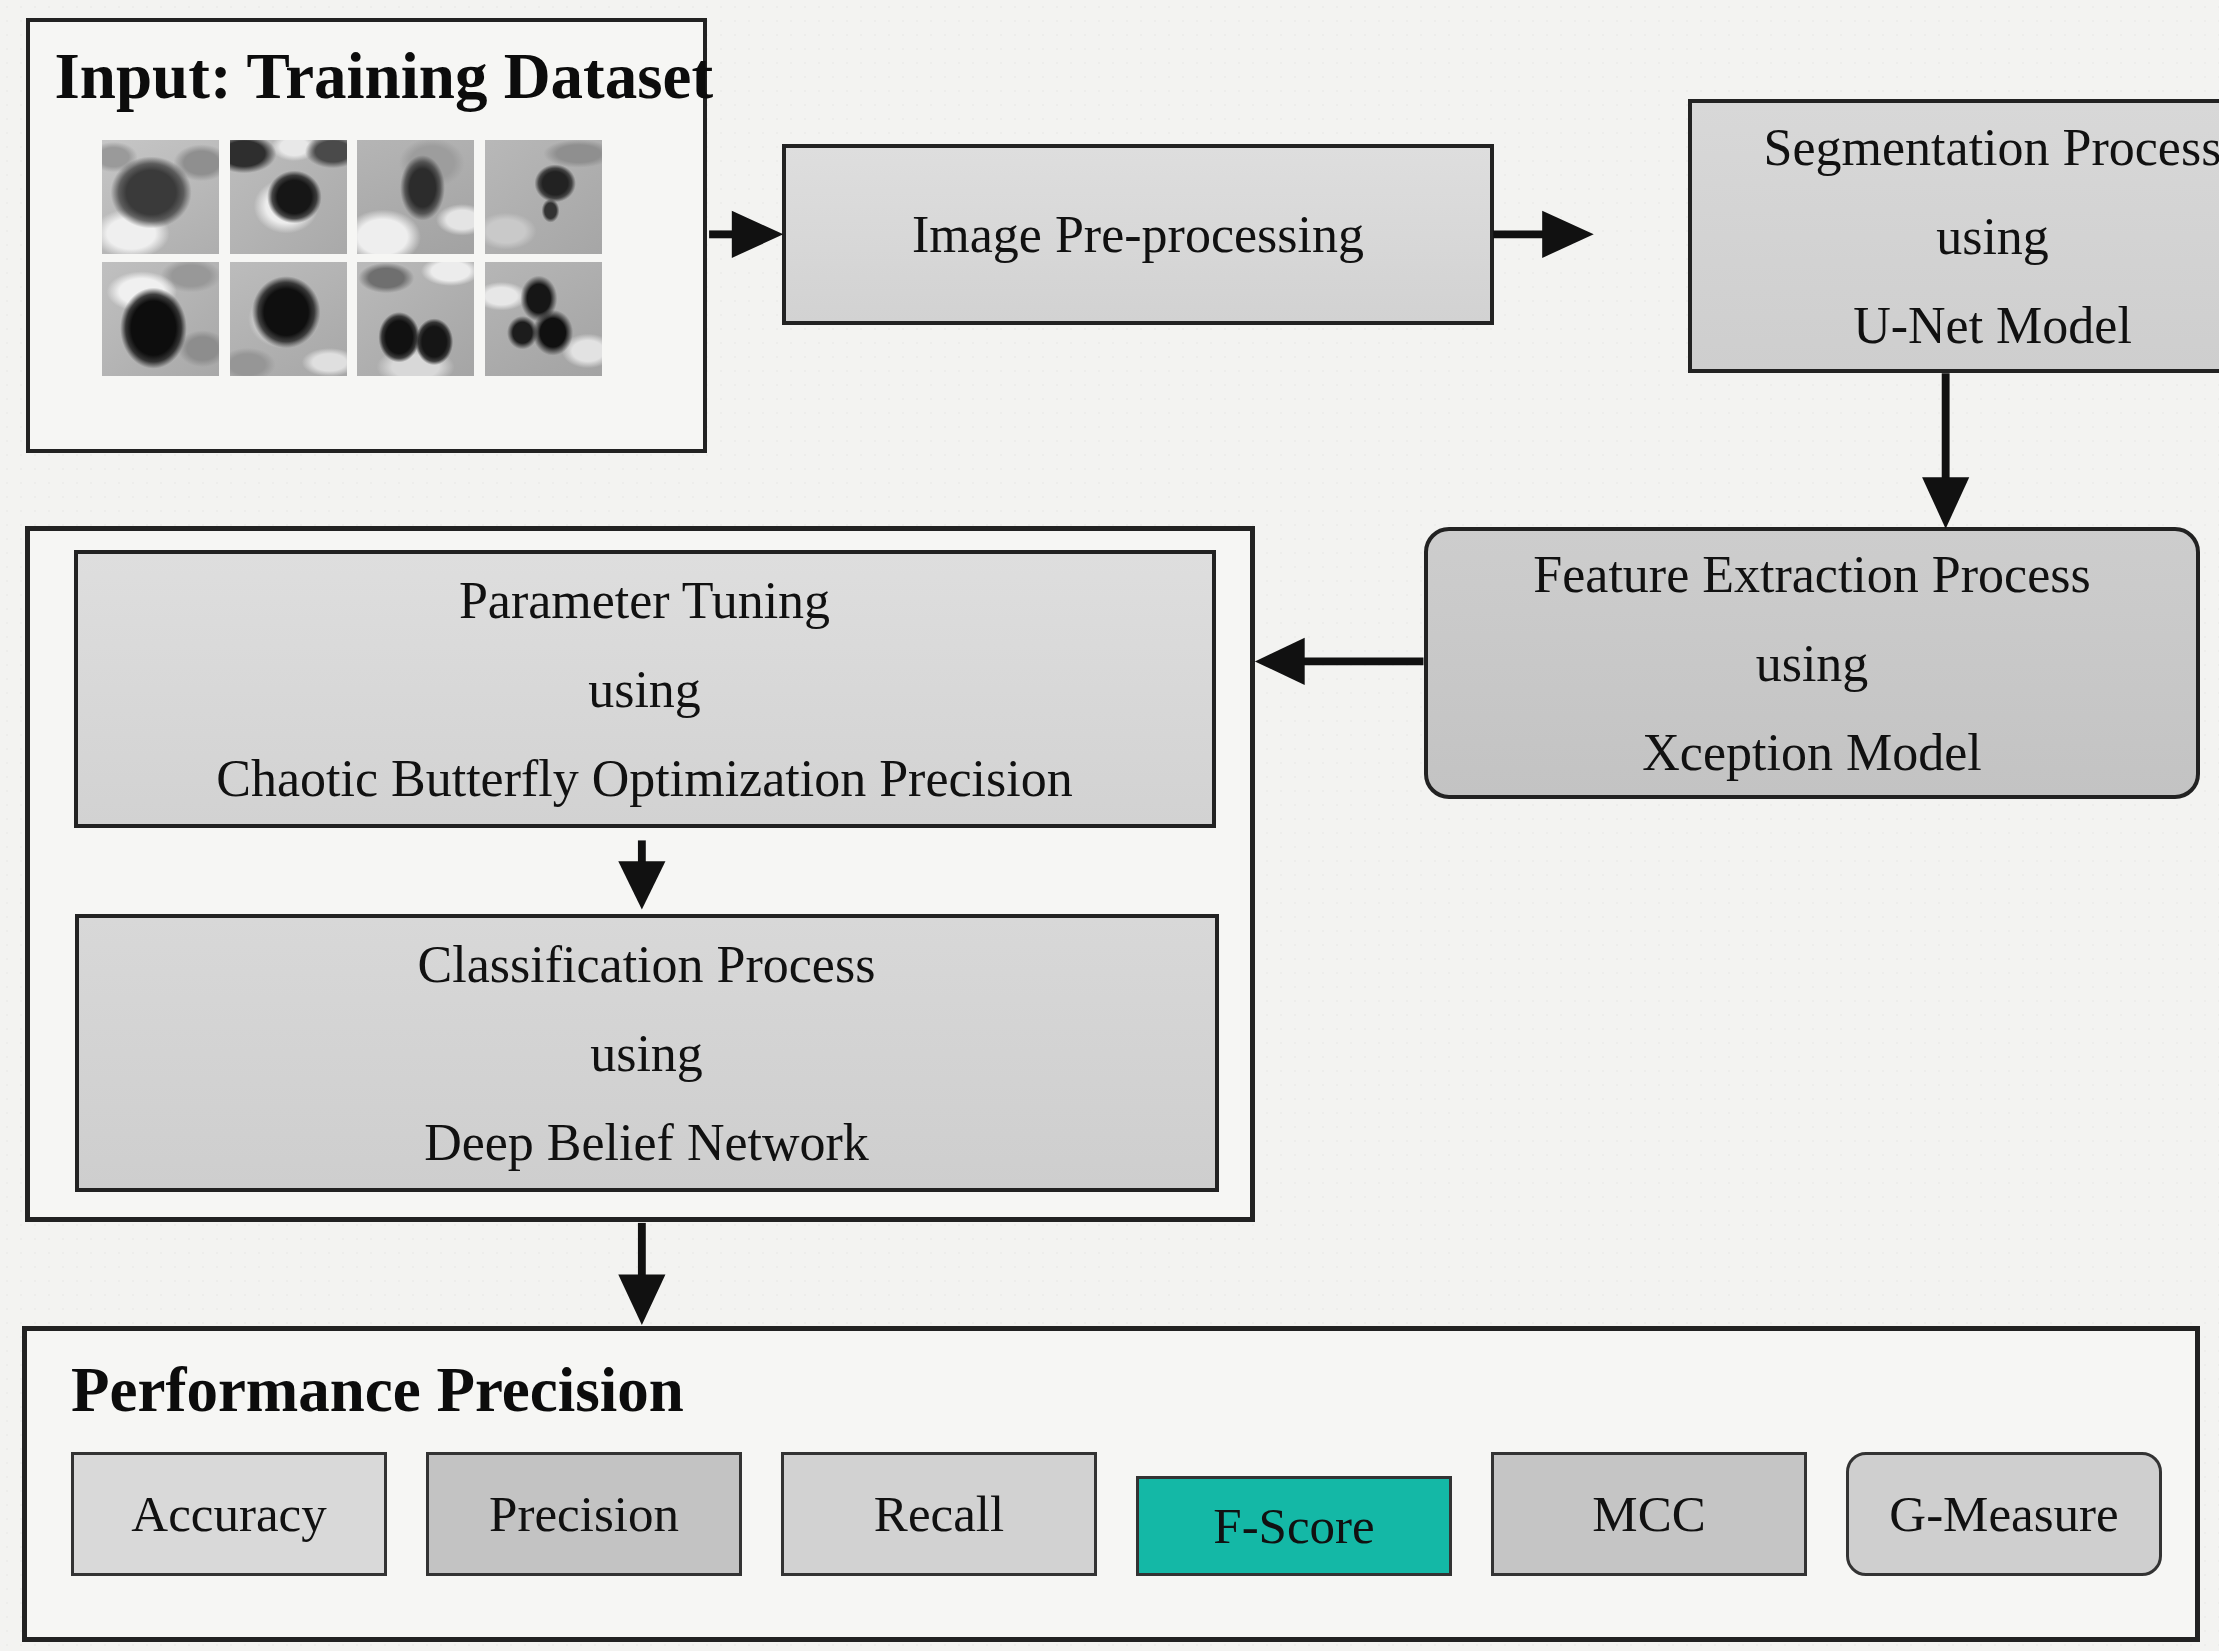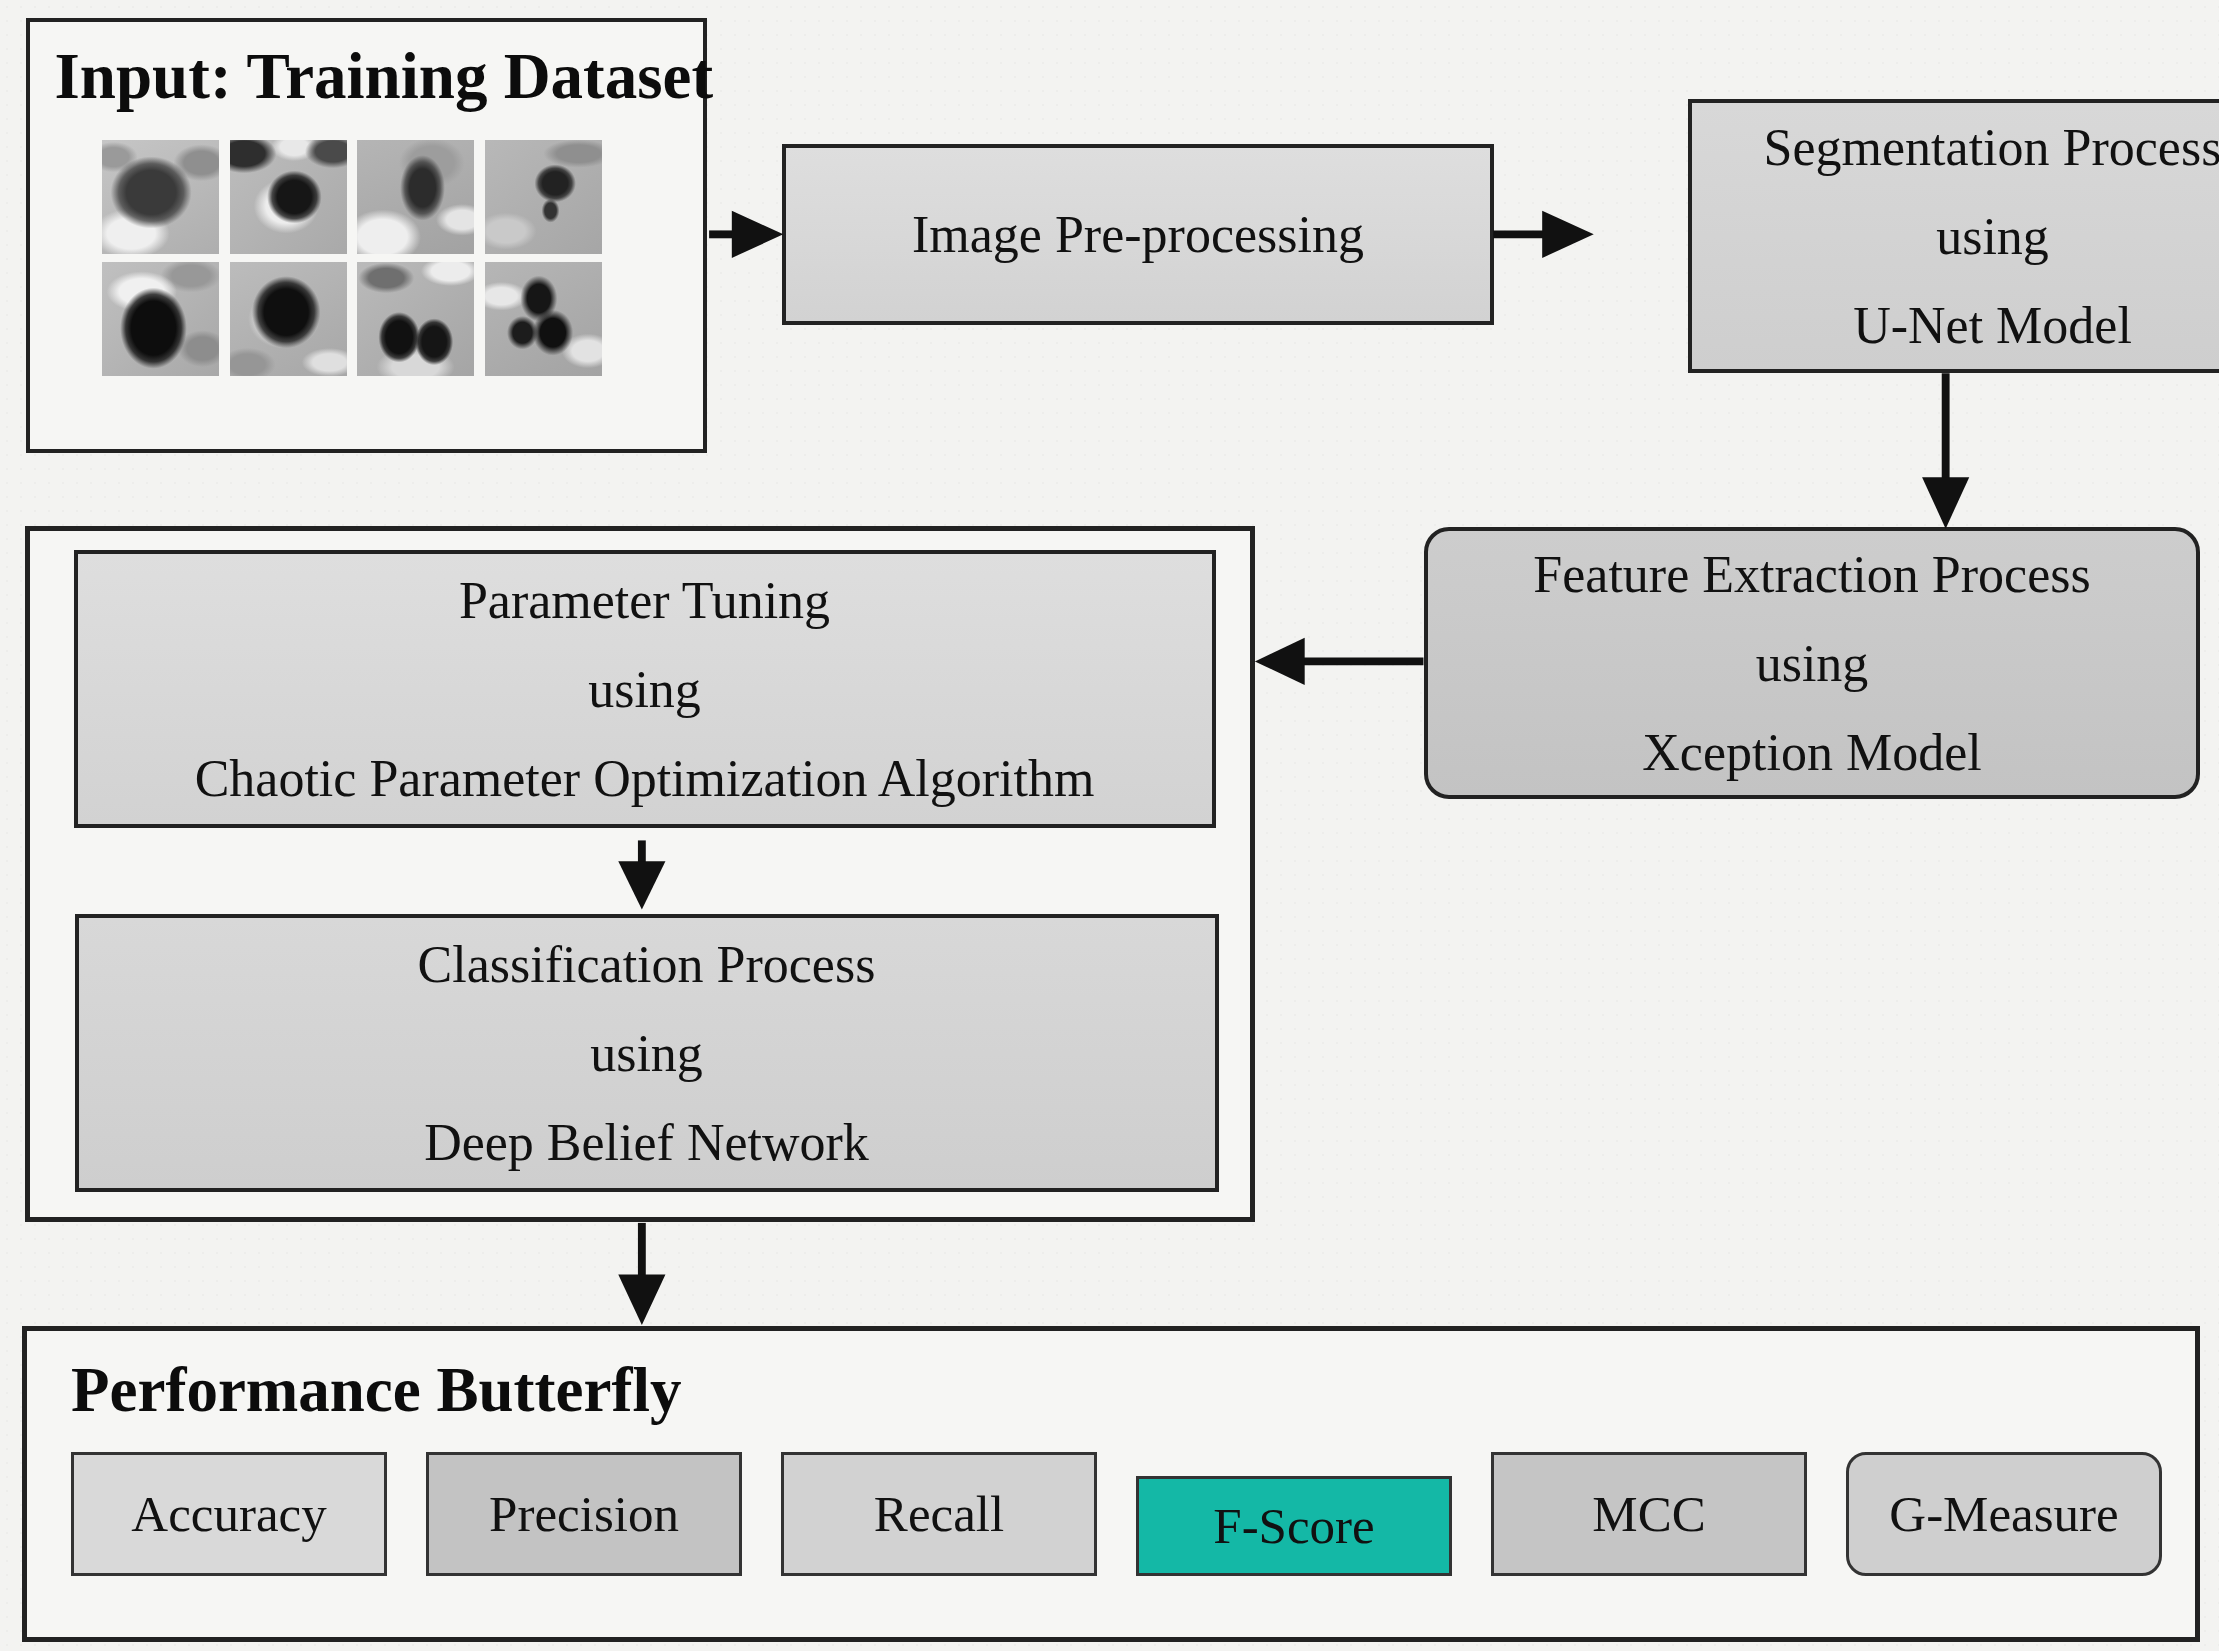--- a/index.html
+++ b/index.html
@@ -165,32 +165,32 @@
     <div class="label-line">Feature Extraction Process</div>
     <div class="label-line">using</div>
     <div class="label-line">Xception Model</div>
   </div>
 
   <div class="box fill-page" id="outer-container">
 
     <div class="box fill-light" id="param-box">
       <div class="label-line">Parameter Tuning</div>
       <div class="label-line">using</div>
-      <div class="label-line">Chaotic Parameter Optimization Algorithm</div>
+      <div class="label-line">Chaotic Butterfly Optimization Precision</div>
     </div>
 
     <div class="box fill-mid" id="classif-box">
       <div class="label-line">Classification Process</div>
       <div class="label-line">using</div>
       <div class="label-line">Deep Belief Network</div>
     </div>
   </div>
 
   <div class="box fill-page" id="pe-box">
-    <div id="pe-title">Performance Butterfly</div>
+    <div id="pe-title">Performance Precision</div>
     <div id="metric-row">
       <div class="metric-box" style="background-color: rgb(217, 217, 217);">Accuracy</div>
       <div class="metric-box" style="background-color: rgb(195, 195, 195);">Precision</div>
       <div class="metric-box" style="background-color: rgb(210, 210, 210);">Recall</div>
       <div class="metric-box" style="background-color: #14b8a6; margin-top: 24px;">F-Score</div>
       <div class="metric-box" style="background-color: rgb(197, 197, 197);">MCC</div>
       <div class="metric-box" style="background-color: rgb(207, 207, 207); border-radius: 20px;">G-Measure</div>
     </div>
   </div>
 

